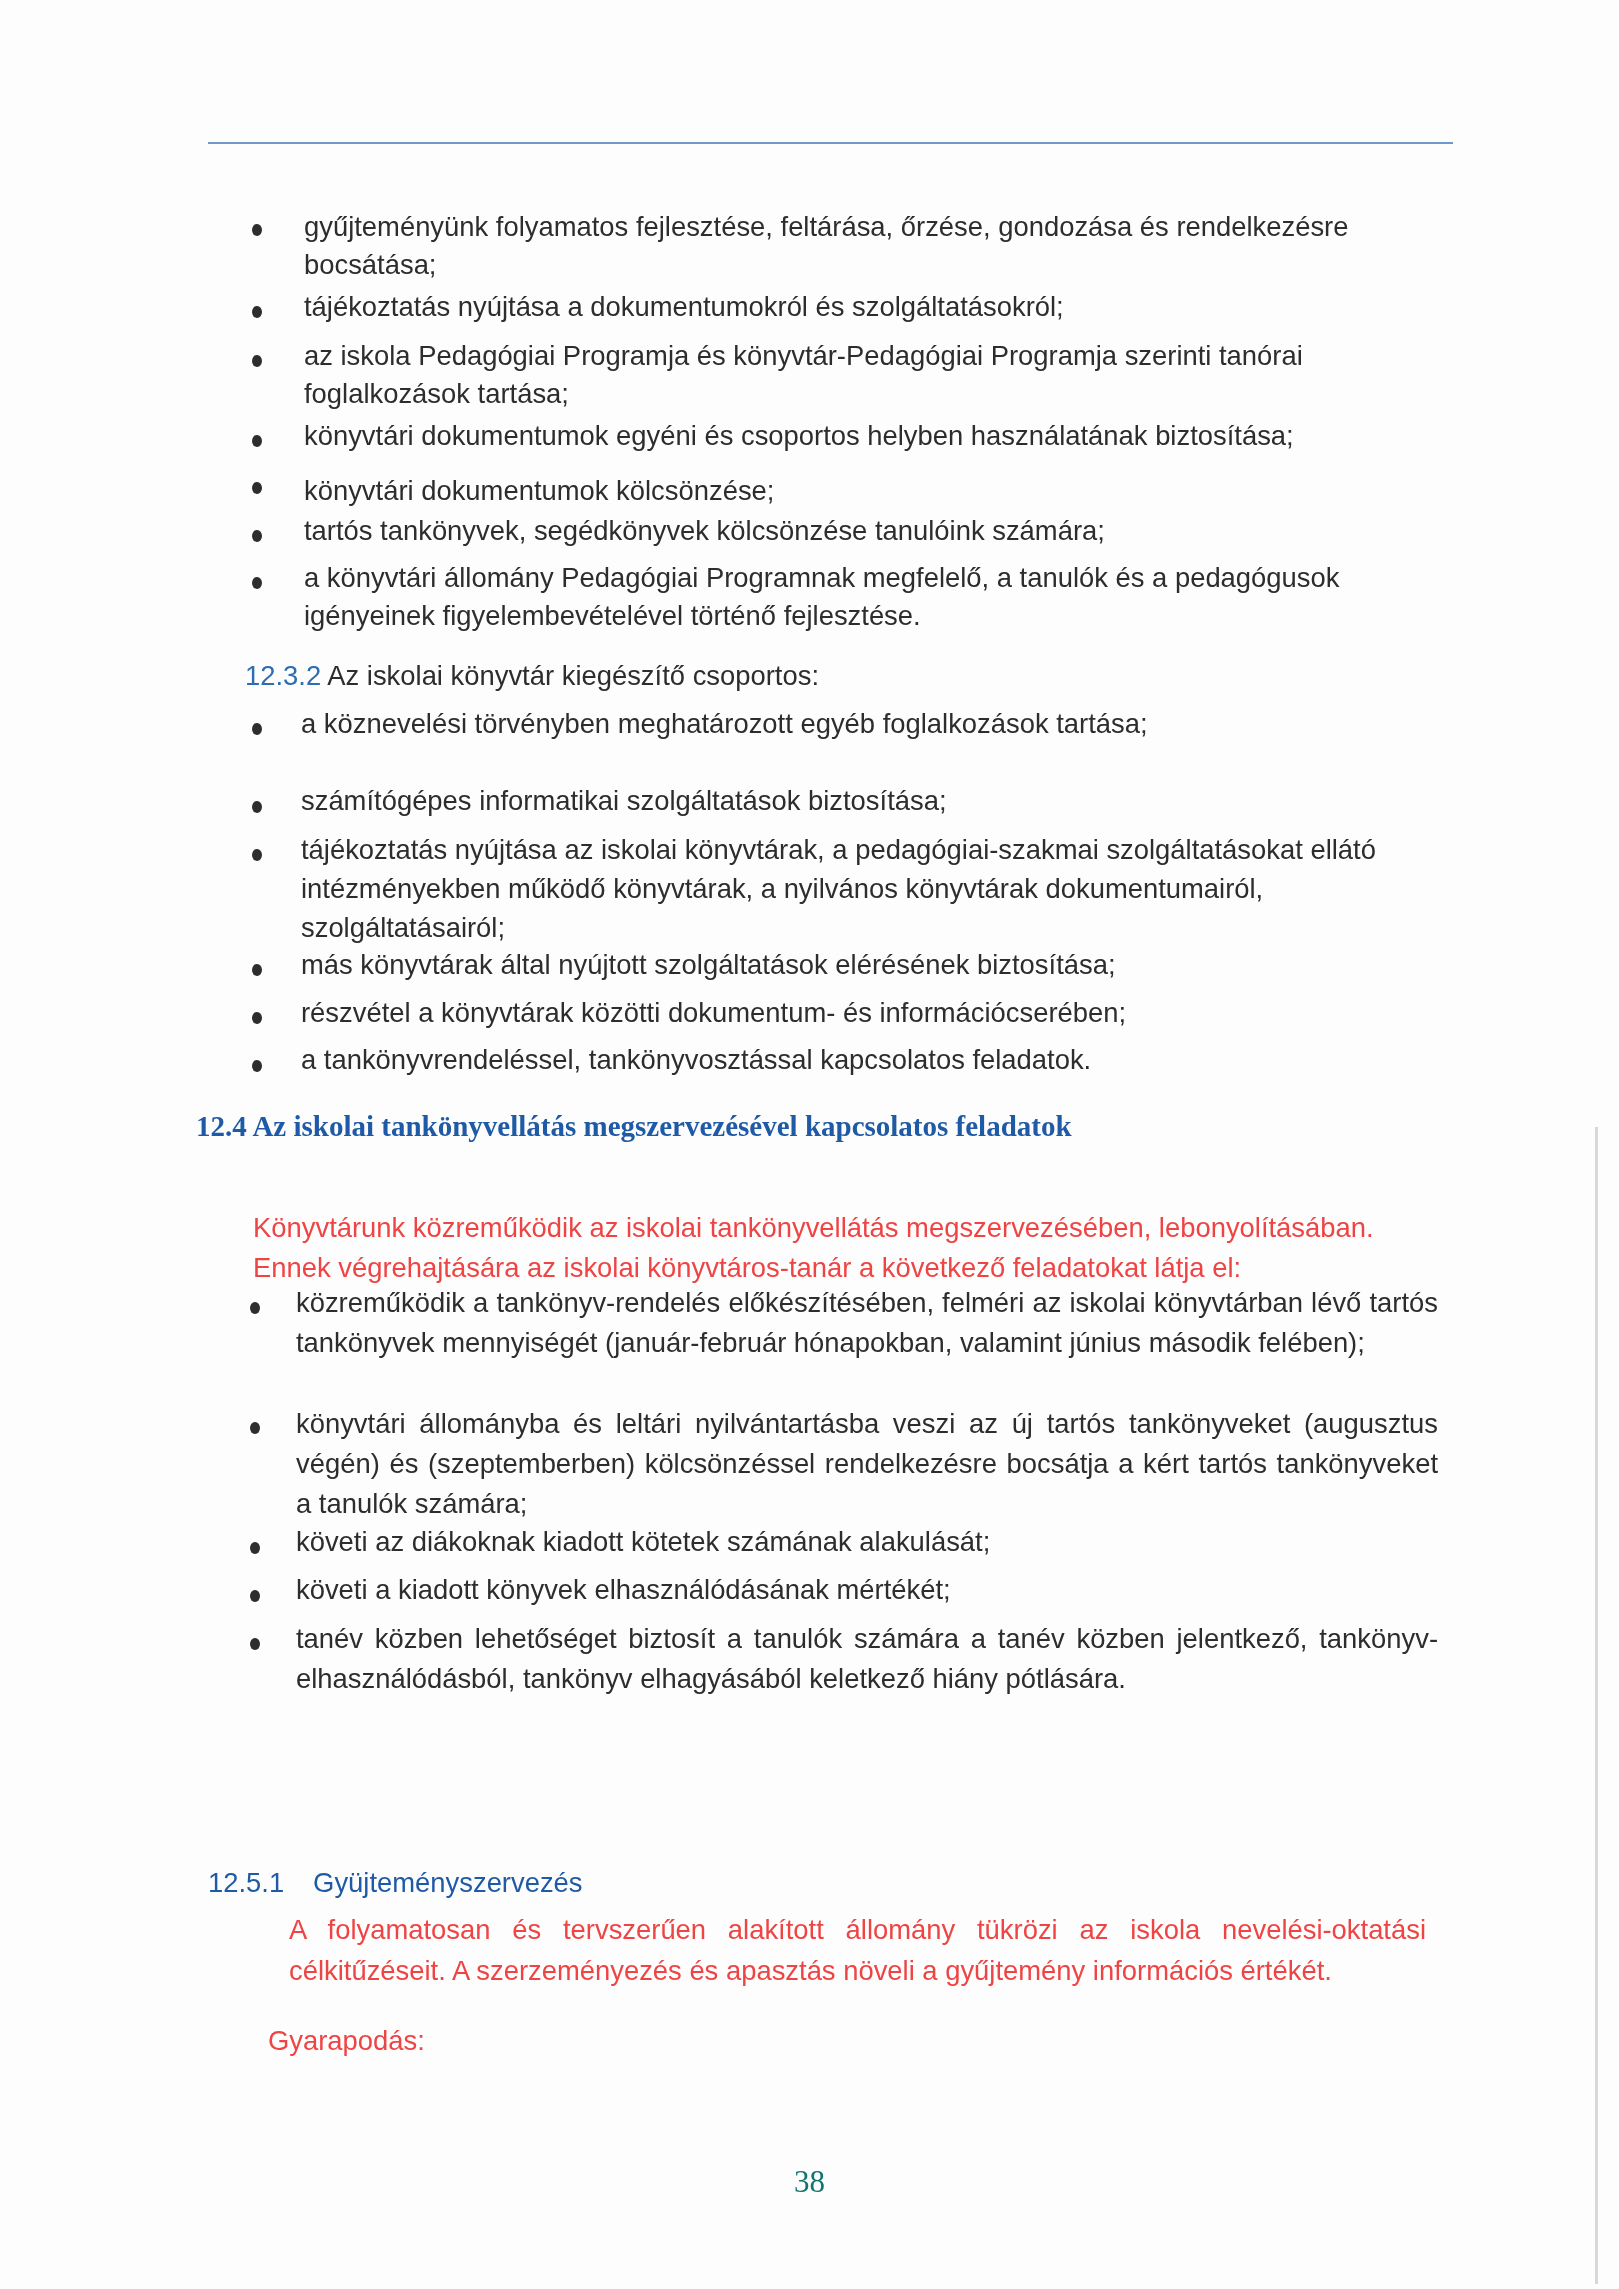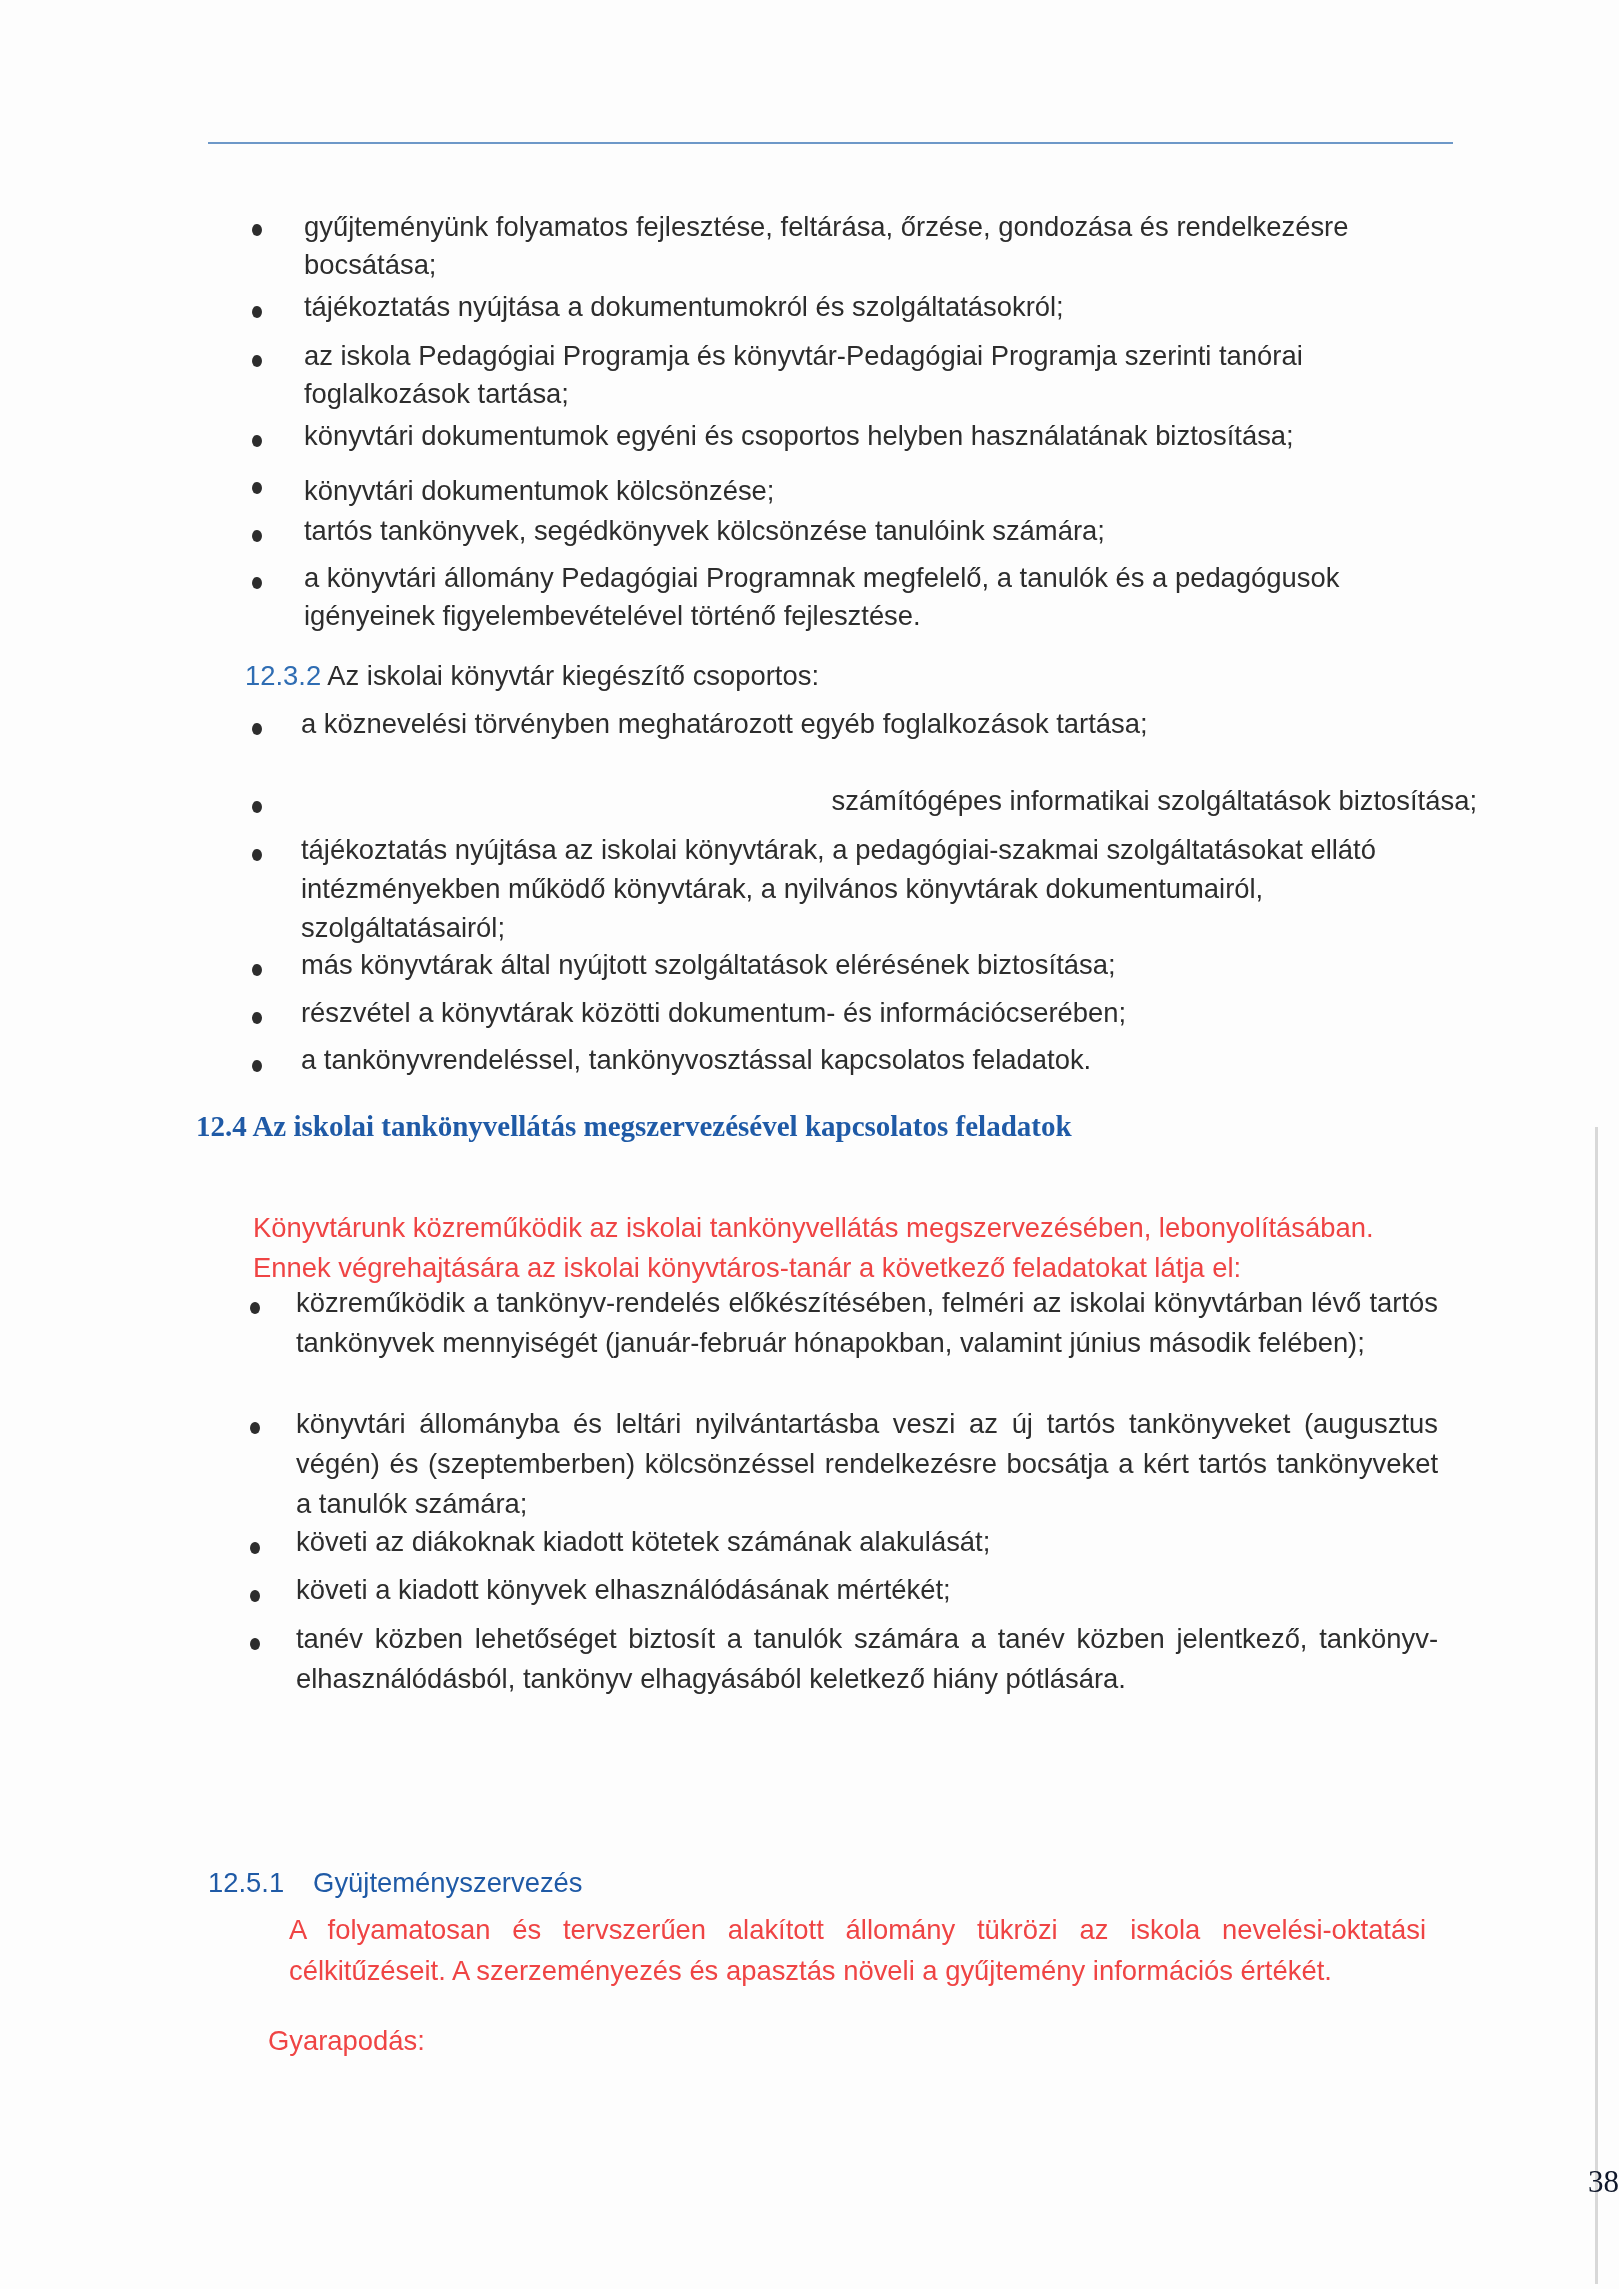--- a/index.html
+++ b/index.html
@@ -55,24 +55,24 @@
       color: #1f5aa6;
     }
     .para {
       position: absolute;
       font-size: 27.4px;
       line-height: 39px;
       color: #ef4444;
     }
     .page-num {
       position: absolute; left: 0; width: 1619px; top: 2164px;
-      text-align: right;
+      text-align: center;
       font-family: "Liberation Serif", "DejaVu Serif", serif;
       font-size: 31px;
-      color: #0f172a;
+      color: #0f766e;
     }
   </style>
 </head>
 <body>
 
 <div class="page">
 
   <div class="header-rule"></div>
   <div class="right-edge"></div>
 
@@ -102,21 +102,21 @@
   <div>
     <div class="li" style="left:245px;top:657px;width:1176px;">
       <span class="sub-num">12.3.2</span>
       <span>Az iskolai könyvtár kiegészítő csoportos:</span>
     </div>
 
     <span class="bullet" style="left:252px;top:723px;"></span>
     <div class="li" style="left:301px;top:705px;width:1176px;">a köznevelési törvényben meghatározott egyéb foglalkozások tartása;</div>
 
     <span class="bullet" style="left:252px;top:801px;"></span>
-    <div class="li" style="left:301px;top:782px;width:1176px;text-align:right;">számítógépes informatikai szolgáltatások biztosítása;</div>
+    <div class="li" style="left:301px;top:782px;width:1176px;">számítógépes informatikai szolgáltatások biztosítása;</div>
 
     <span class="bullet" style="left:252px;top:849px;"></span>
     <div class="li" style="left:301px;top:830px;width:1166px;line-height:39px;">tájékoztatás nyújtása az iskolai könyvtárak, a pedagógiai-szakmai szolgáltatásokat ellátó intézményekben működő könyvtárak, a nyilvános könyvtárak dokumentumairól, szolgáltatásairól;</div>
 
     <span class="bullet" style="left:252px;top:964px;"></span>
     <div class="li" style="left:301px;top:946px;width:1176px;">más könyvtárak által nyújtott szolgáltatások elérésének biztosítása;</div>
 
     <span class="bullet" style="left:252px;top:1012px;"></span>
     <div class="li" style="left:301px;top:994px;width:1176px;">részvétel a könyvtárak közötti dokumentum- és információcserében;</div>
 

